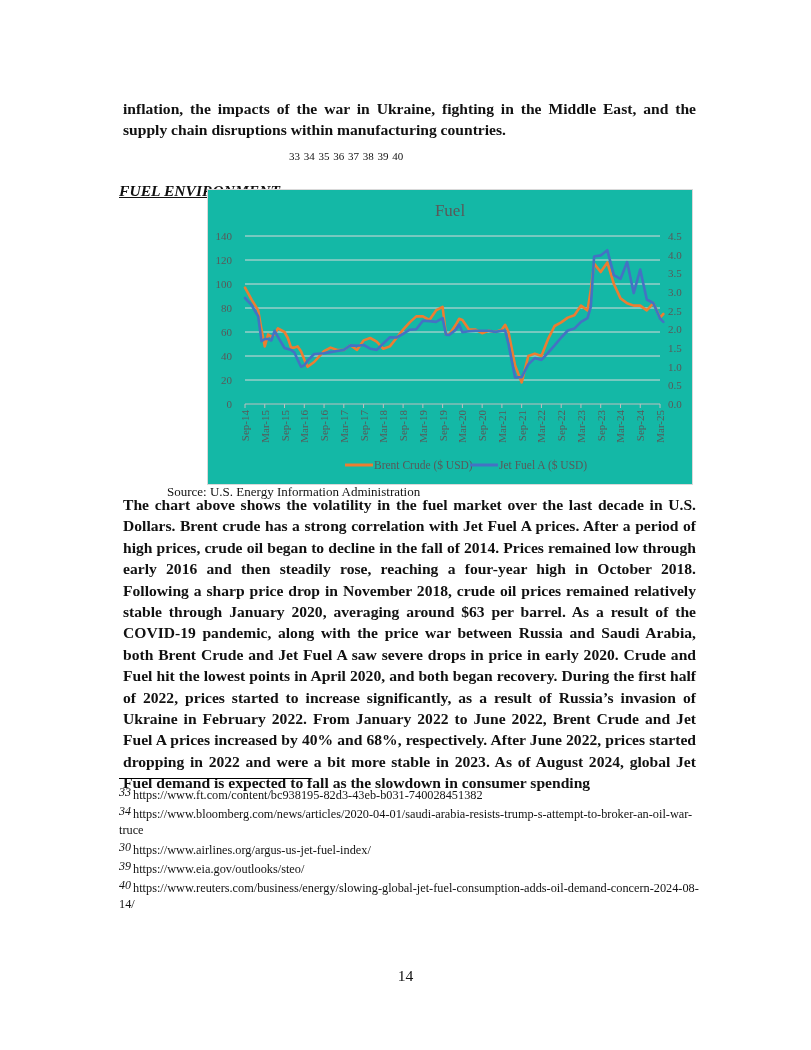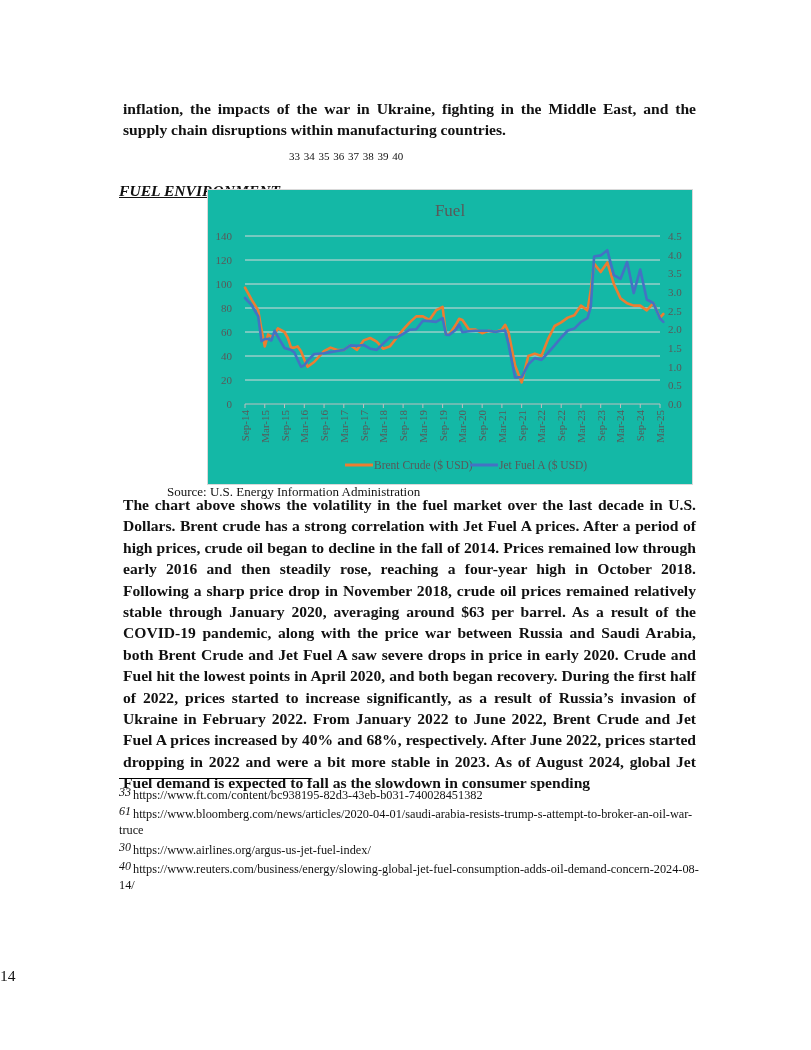--- a/index.html
+++ b/index.html
@@ -13,21 +13,21 @@
   #heading-refs { position: absolute; left: 289px; top: 150px; font-size: 11px; word-spacing: 1px; }
   #chart-frame { position: absolute; left: 163px; top: 189px; width: 484px; height: 294px;
           border: 1px solid #d9d9d9; background: #14b8a6; margin-left: 44px; }
   #chart-svg { position: absolute; left: 0; top: 0; }
   #source { position: absolute; left: 167px; top: 484px; font-size: 13px; }
   #p-body { top: 490px; }
   #footnote-rule { position: absolute; left: 119px; top: 778px; width: 192px; border-top: 1px solid #000; }
   #footnotes { position: absolute; left: 119px; top: 784px; width: 580px; font-size: 12.3px; line-height: 16.2px; }
   .fn { margin: 0; }
   .fn sup { font-size: 12px; vertical-align: 3px; margin-right: 2px; font-style: italic; }
-  #page-number { position: absolute; left: 0; width: 811px; top: 967px; font-size: 15.6px; }
+  #page-number { position: absolute; left: 0; width: 811px; top: 967px; text-align: center; font-size: 15.6px; }
   svg text { font-family: "Liberation Serif", "DejaVu Serif", serif; }
 </style>
 </head>
 <body>
 
 <p class="para" id="p-intro">inflation, the impacts of the war in Ukraine, fighting in the Middle East, and the supply chain disruptions within manufacturing countries.</p>
 
 <div id="section-heading">FUEL ENVIRONMENT</div>
 <div id="heading-refs">33 34 35 36 37 38 39 40</div>
 
@@ -125,18 +125,19 @@
   </svg>
 </div>
 
 <div id="source">Source: U.S. Energy Information Administration</div>
 
 <p class="para" id="p-body">The chart above shows the volatility in the fuel market over the last decade in U.S. Dollars. Brent crude has a strong correlation with Jet Fuel A prices. After a period of high prices, crude oil began to decline in the fall of 2014. Prices remained low through early 2016 and then steadily rose, reaching a four-year high in October 2018. Following a sharp price drop in November 2018, crude oil prices remained relatively stable through January 2020, averaging around $63 per barrel. As a result of the COVID-19 pandemic, along with the price war between Russia and Saudi Arabia, both Brent Crude and Jet Fuel A saw severe drops in price in early 2020. Crude and Fuel hit the lowest points in April 2020, and both began recovery. During the first half of 2022, prices started to increase significantly, as a result of Russia’s invasion of Ukraine in February 2022. From January 2022 to June 2022, Brent Crude and Jet Fuel A prices increased by 40% and 68%, respectively. After June 2022, prices started dropping in 2022 and were a bit more stable in 2023. As of August 2024, global Jet Fuel demand is expected to fall as the slowdown in consumer spending</p>
 
 <div id="footnote-rule"></div>
 <div id="footnotes">
     <p class="fn"><sup>33</sup><span>https://www.ft.com/content/bc938195-82d3-43eb-b031-740028451382</span></p>
-    <p class="fn"><sup>61</sup><span>https://www.bloomberg.com/news/articles/2020-04-01/saudi-arabia-resists-trump-s-attempt-to-broker-an-oil-war-truce</span></p>
+    <p class="fn"><sup>34</sup><span>https://www.bloomberg.com/news/articles/2020-04-01/saudi-arabia-resists-trump-s-attempt-to-broker-an-oil-war-truce</span></p>
     <p class="fn"><sup>30</sup><span>https://www.airlines.org/argus-us-jet-fuel-index/</span></p>
+    <p class="fn"><sup>39</sup><span>https://www.eia.gov/outlooks/steo/</span></p>
     <p class="fn"><sup>40</sup><span>https://www.reuters.com/business/energy/slowing-global-jet-fuel-consumption-adds-oil-demand-concern-2024-08-14/</span></p>
   </div>
 
 <div id="page-number">14</div>
 
 </body></html>

